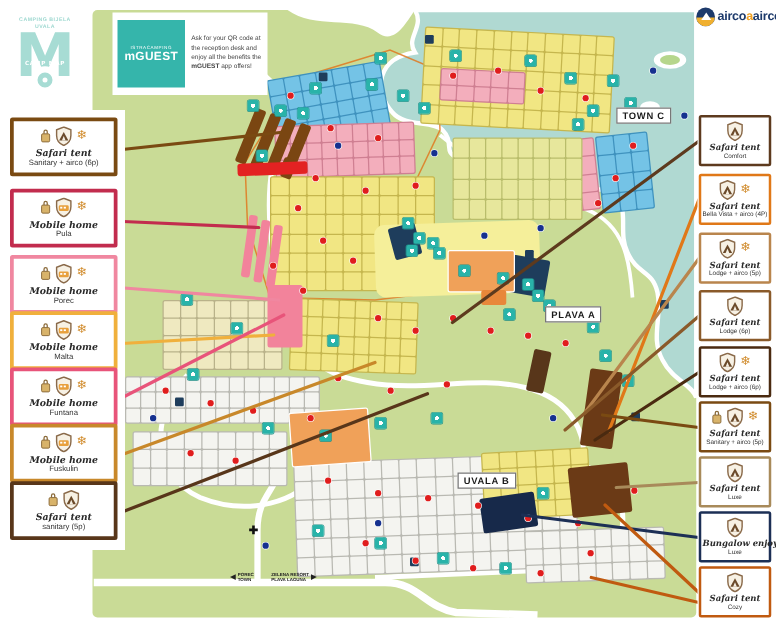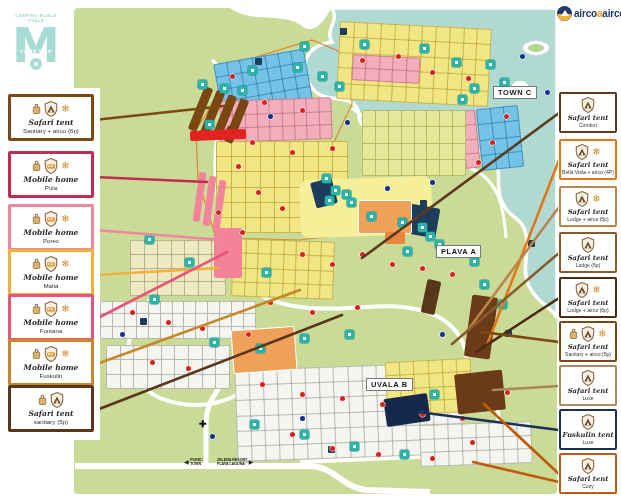--- a/index.html
+++ b/index.html
@@ -979,21 +979,21 @@
         <div class="lsu">Luxe</div>
       </div>
       <div class="lbox R" style="top: 409px; border-color: rgb(28, 47, 85);">
         <div class="lic">
           <svg width="14" height="16" viewBox="0 0 24 28">
             <path d="M12 1 L22 5 V13 C22 20 17 25 12 27 C7 25 2 20 2 13 V5 Z" fill="#f7f1e4" stroke="#8a6a4a" stroke-width="2"></path>
             <path d="M12 8 L18.5 20 H5.5 Z" fill="#6b4a2a"></path>
             <path d="M12 13.5 L14.6 20 H9.4 Z" fill="#f7f1e4"></path>
           </svg>
         </div>
-        <div class="lti">Fuskulin tent</div>
+        <div class="lti">Bungalow enjoy</div>
         <div class="lsu">Luxe</div>
       </div>
       <div class="lbox R" style="top: 453px; border-color: rgb(192, 90, 16);">
         <div class="lic">
           <svg width="14" height="16" viewBox="0 0 24 28">
             <path d="M12 1 L22 5 V13 C22 20 17 25 12 27 C7 25 2 20 2 13 V5 Z" fill="#f7f1e4" stroke="#8a6a4a" stroke-width="2"></path>
             <path d="M12 8 L18.5 20 H5.5 Z" fill="#6b4a2a"></path>
             <path d="M12 13.5 L14.6 20 H9.4 Z" fill="#f7f1e4"></path>
           </svg>
         </div>
@@ -1006,20 +1006,27 @@
     <div class="brand-top">CAMPING BIJELA UVALA</div>
     <div class="brand-m">
       <span>M</span>
       <div class="brand-c">
           <div class="brand-r"></div>
         </div>
       <div class="brand-band">CAMP MAP</div>
     </div>
   </div>
 
+  <div class="mguest">
+    <div class="mg-tile">
+      <div class="mg-small">ISTRACAMPING</div>
+      <div class="mg-big">mGUEST</div>
+    </div>
+    <div class="mg-body"><span>Ask for your QR code at the reception desk and enjoy all the benefits the </span><b>mGUEST</b><span> app offers!</span></div>
+  </div>
 
   <div class="easy">
     <span class="easy-badge">
         <span class="moon"></span>
         <span class="tent"></span>
       </span>
     <span class="easy-tx"><span>airco</span><span class="mid">a</span><span>airco</span></span>
   </div>
 
 </div>

